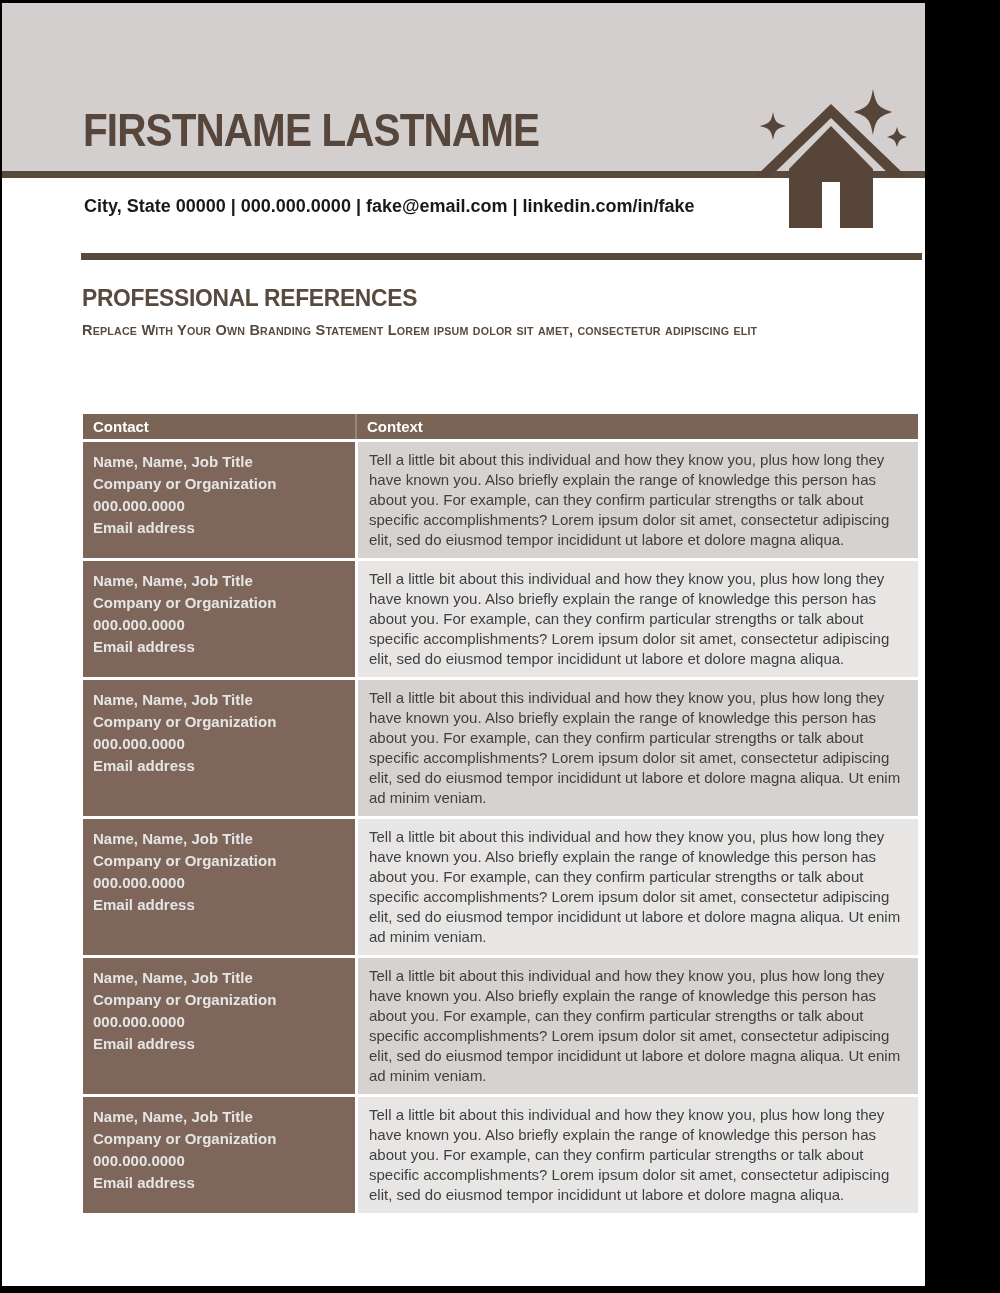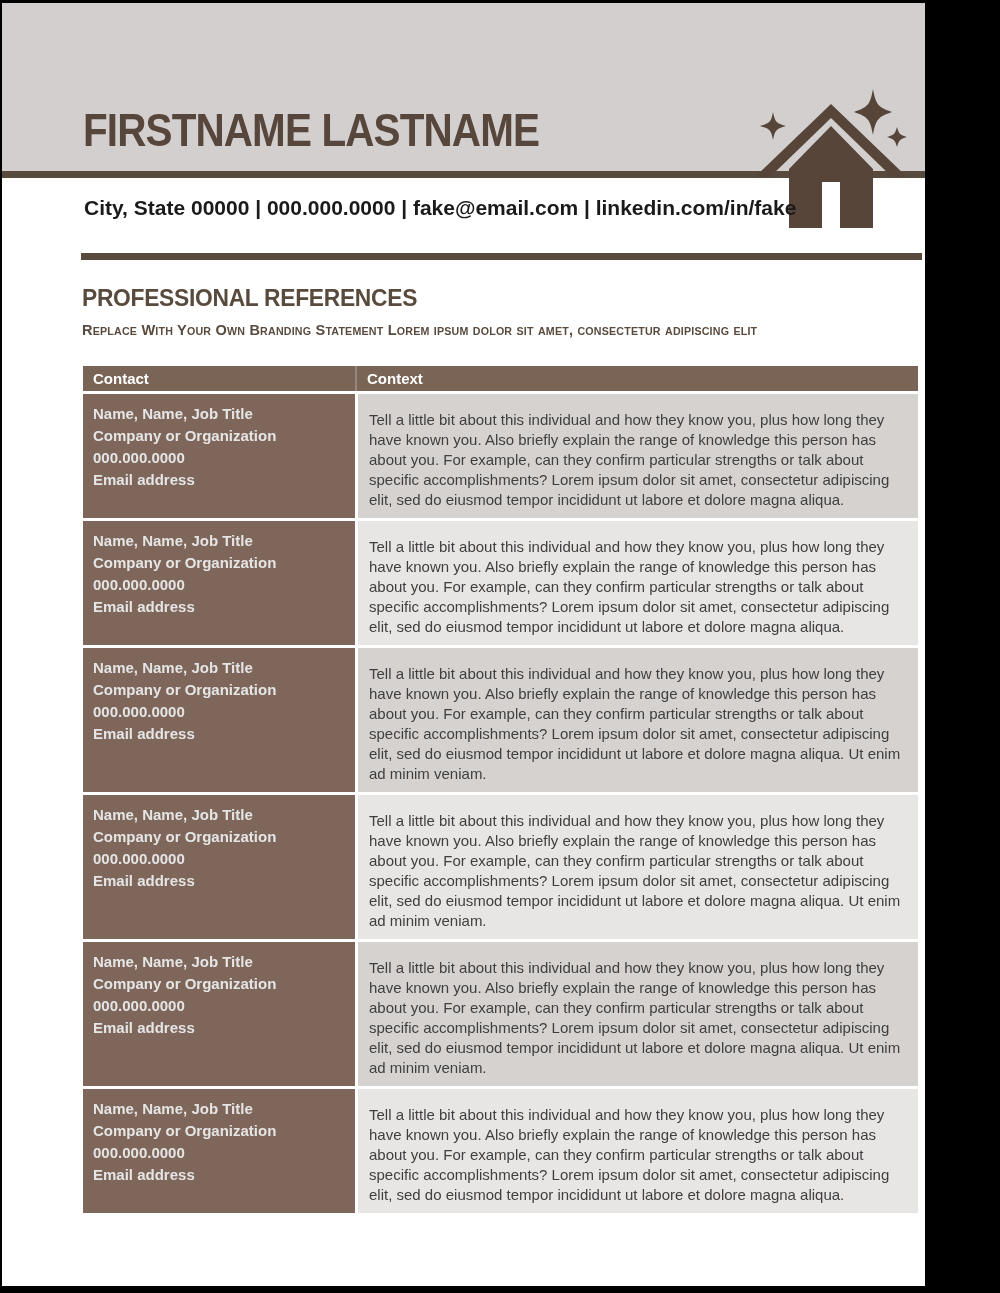--- a/index.html
+++ b/index.html
@@ -47,21 +47,21 @@
     white-space: nowrap;
   }
   .house-logo {
     position: absolute;
     left: 748px; top: 82px;
     width: 170px; height: 150px;
   }
   .contact-line {
     position: absolute;
     left: 82px; top: 193px;
-    font-size: 21px;
+    font-size: 18px;
     font-weight: bold;
     color: #1a1a1a;
     white-space: nowrap;
   }
   .rule2 {
     position: absolute;
     left: 79px; top: 250px;
     width: 841px; height: 7px;
     background: var(--brand-dark, #594a3e);
   }
@@ -94,20 +94,21 @@
     left: 81px; top: 363px;
     width: 835px;
     display: flex;
     flex-direction: column;
     gap: 3px;
   }
   .thead {
     display: flex;
     height: 25px;
     background: var(--header-bg, #7a6456);
+    margin-top: 48px;
   }
   .th {
     color: #ffffff;
     font-size: 15px;
     font-weight: bold;
     line-height: 25px;
     padding: 0 10px;
   }
   .th.contact-col { width: 272px; }
   .th.context-col { flex: 1; border-left: 2px solid rgba(255,255,255,0.22); }
@@ -122,21 +123,21 @@
     font-size: 15px;
     font-weight: bold;
     line-height: 22px;
     padding: 9px 10px;
   }
   .cell.context {
     flex: 1;
     color: var(--body-text, #3f3f3f);
     font-size: 15px;
     line-height: 20px;
-    padding: 16px 14px 8px 11px;
+    padding: 8px 14px 8px 11px;
   }
   .row.shade-dark .cell.context { background: var(--context-odd-bg, #d6d2d0); }
   .row.shade-light .cell.context { background: var(--context-even-bg, #e8e6e5); }
 </style>
 </head>
 <body>
 
 <div class="frame">
   <div class="page">
 

